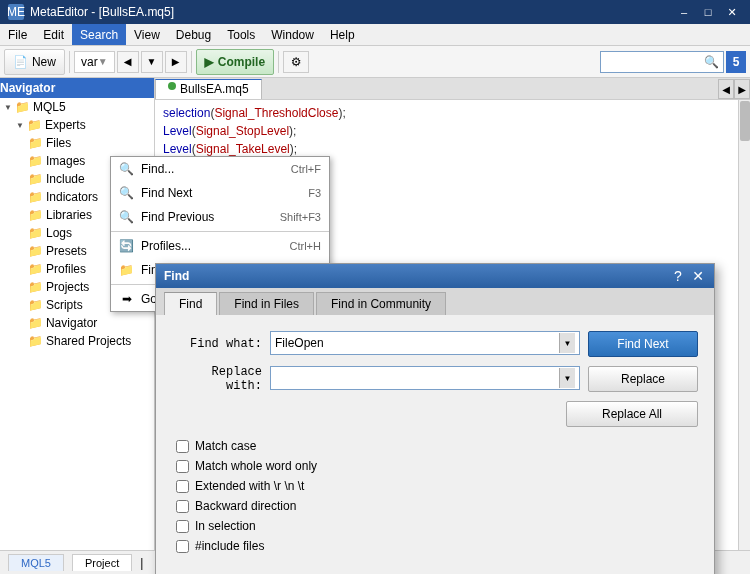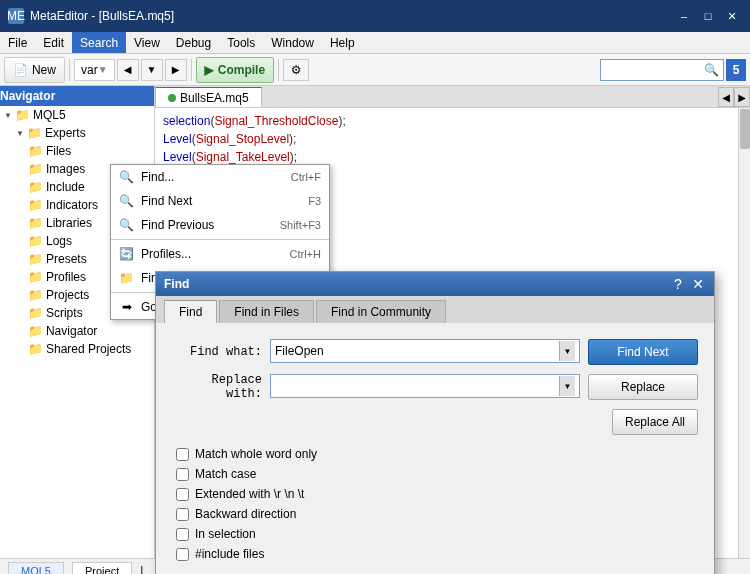--- a/index.html
+++ b/index.html
@@ -2,21 +2,21 @@
 <html><head>
   <meta charset="utf-8">
   <style>
     * { box-sizing: border-box; margin: 0; padding: 0; font-family: 'Segoe UI', Tahoma, sans-serif; font-size: 12px; }
     body { width: 750px; height: 574px; overflow: hidden; background: #f0f0f0; }
 
     
     .title-bar {
       background: #1a3a6b;
       color: white;
-      height: 32px;
+      height: 24px;
       display: flex;
       align-items: center;
       padding: 0 8px;
       justify-content: space-between;
     }
     .title-bar-left { display: flex; align-items: center; gap: 6px; }
     .title-bar-icon { width: 16px; height: 16px; background: #4a7fc1; border-radius: 2px; display: flex; align-items: center; justify-content: center; font-size: 9px; color: white; }
     .title-bar-title { font-size: 12px; color: white; }
     .title-bar-controls { display: flex; gap: 4px; }
     .title-bar-btn { width: 20px; height: 16px; background: transparent; border: none; color: white; cursor: pointer; font-size: 11px; display: flex; align-items: center; justify-content: center; }
@@ -129,21 +129,20 @@
       align-items: flex-end;
     }
     .editor-tab {
       padding: 2px 12px;
       background: #d0d0d0;
       border: 1px solid #bbb;
       border-bottom: none;
       cursor: pointer;
       height: 20px;
       display: flex;
-      align-items: center;
       gap: 4px;
       margin-right: 0;
     }
     .editor-tab.active {
       background: white;
       border-top: 1px solid #316ac5;
     }
     .tab-dot { width: 8px; height: 8px; background: #40a040; border-radius: 50%; }
     .tab-nav { display: flex; align-items: center; margin-left: auto; }
     .tab-nav-btn { width: 16px; height: 20px; background: #e0e0e0; border: 1px solid #bbb; cursor: pointer; display: flex; align-items: center; justify-content: center; font-size: 10px; }
@@ -554,31 +553,31 @@
             <div class="dialog-combo-arrow">▼</div>
           </div>
           <button class="dialog-action-btn">Replace</button>
         </div>
       </div>
 
       <div style="display:flex; justify-content:flex-end; margin-bottom:12px;">
         <div style="flex:1;"></div>
         <div style="width:90px;"></div>
         <div style="flex:1; display:flex; justify-content:flex-end; padding-left: 8px;">
-          <button class="dialog-action-btn" style="width: 86px;">Replace All</button>
+          <button class="dialog-action-btn" style="width: 132px;">Replace All</button>
         </div>
       </div>
 
+      <div class="checkbox-row">
+        <input type="checkbox" id="cb1" style="">
+        <label for="cb1">Match case</label>
+      </div>
       <div class="checkbox-row">
         <input type="checkbox" id="cb2" style="">
         <label for="cb2">Match whole word only</label>
-      </div>
-      <div class="checkbox-row">
-        <input type="checkbox" id="cb1" style="">
-        <label for="cb1">Match case</label>
       </div>
       <div class="checkbox-row">
         <input type="checkbox" id="cb3" style="">
         <label for="cb3">Extended with \r \n \t</label>
       </div>
       <div class="checkbox-row">
         <input type="checkbox" id="cb4" style="">
         <label for="cb4">Backward direction</label>
       </div>
       <div class="checkbox-row">

